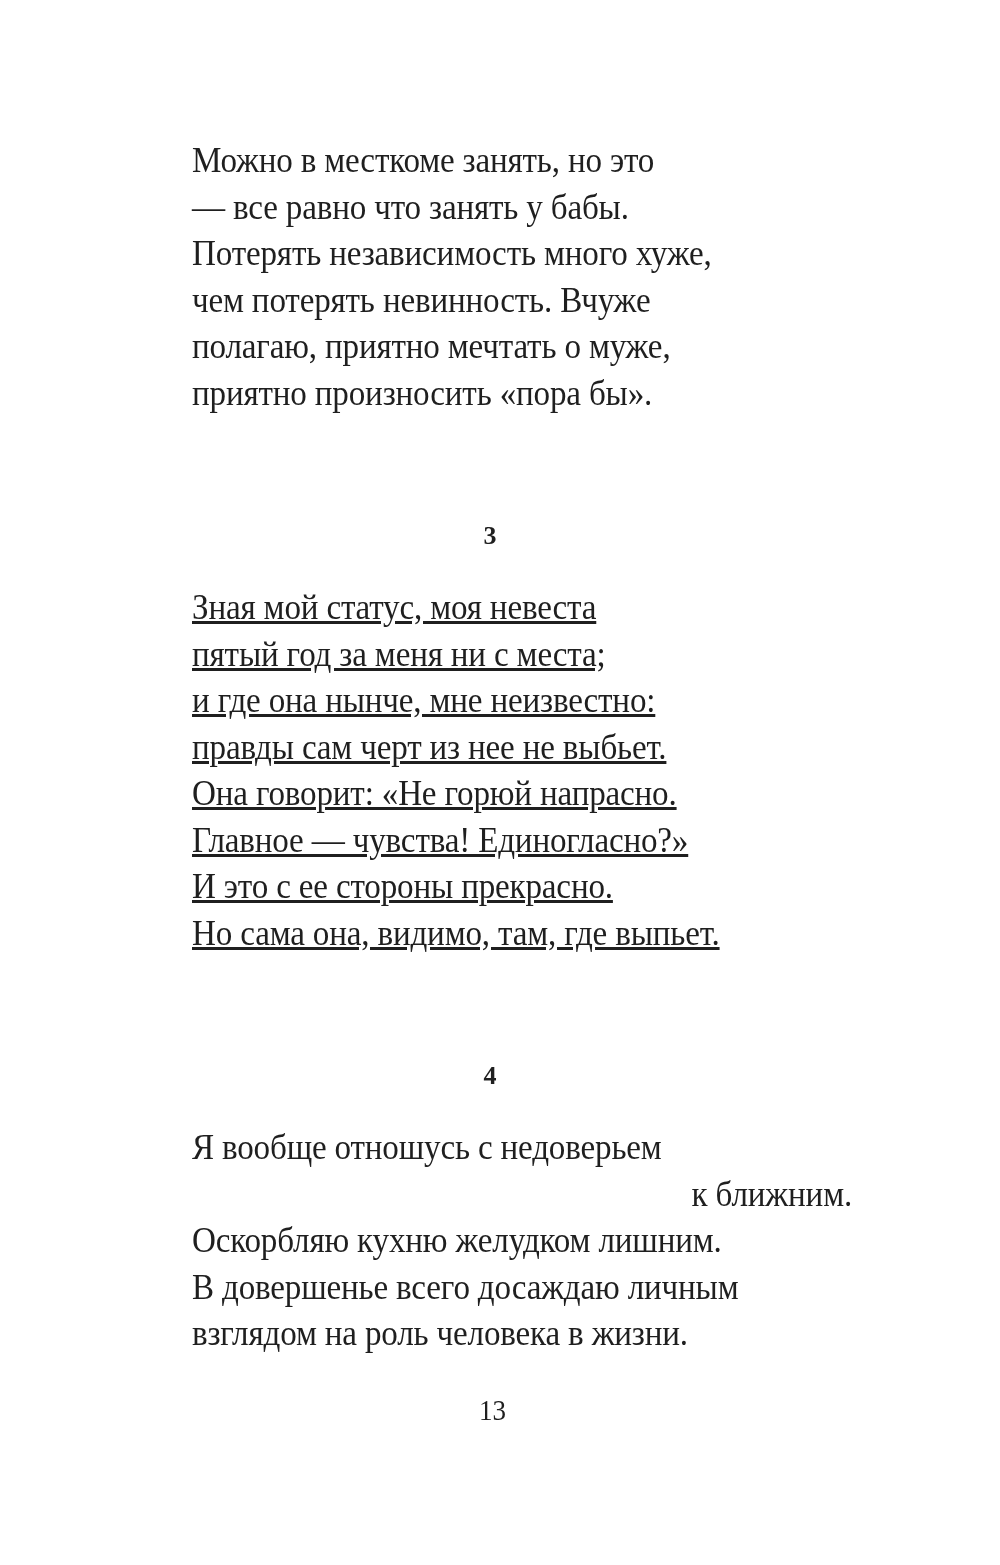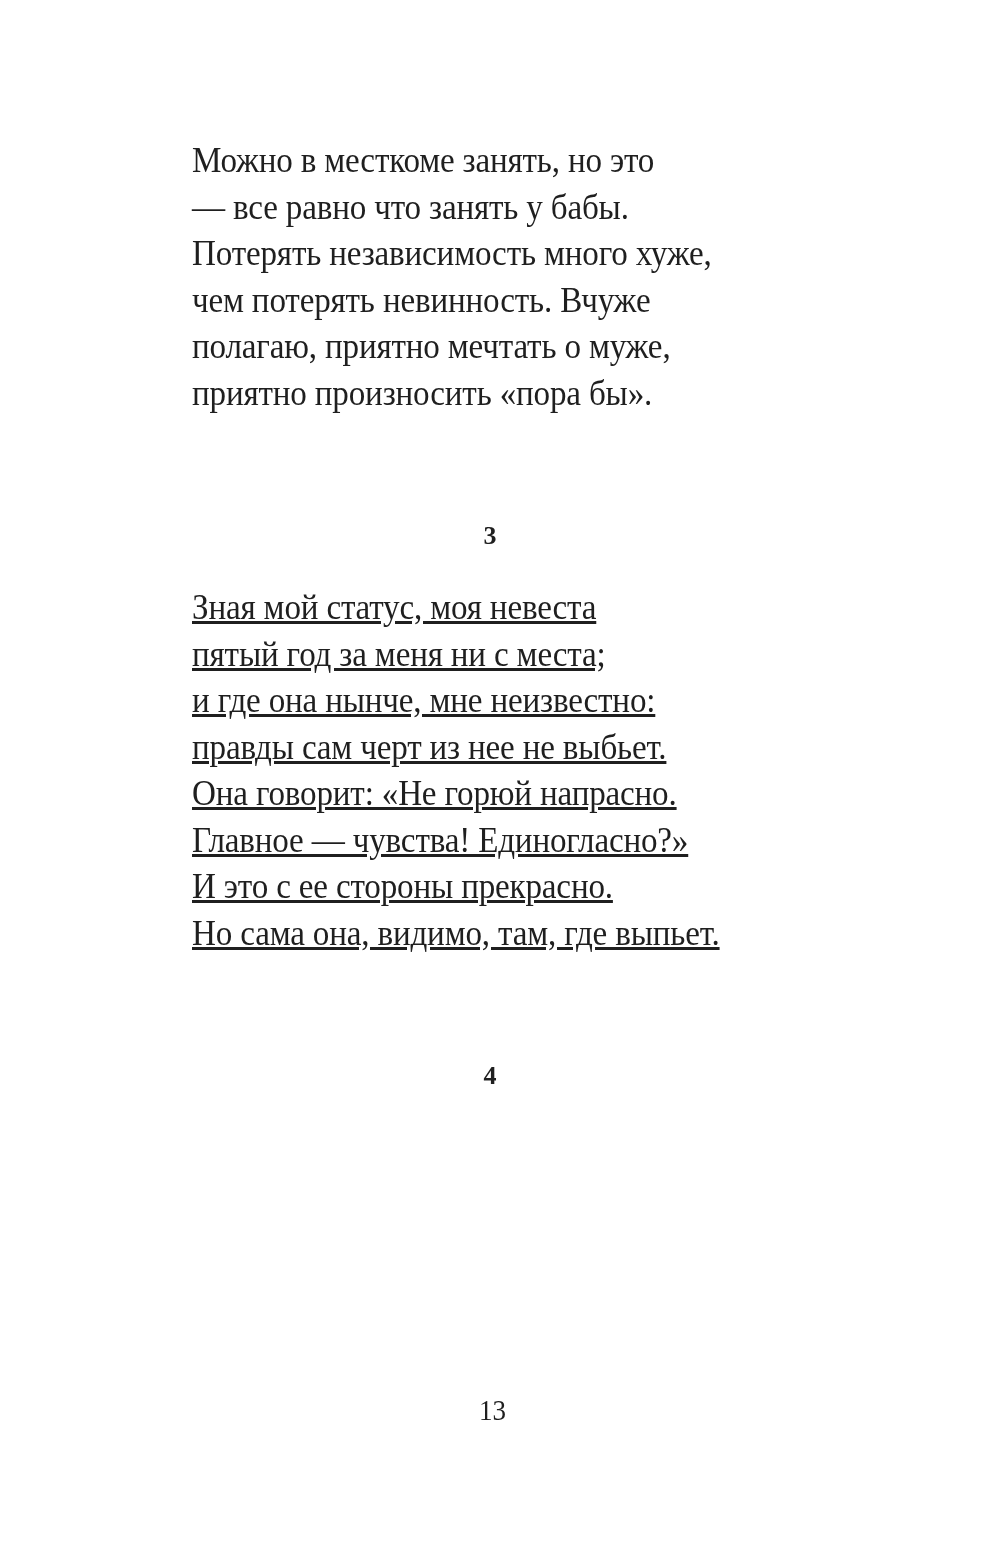--- a/index.html
+++ b/index.html
@@ -82,16 +82,23 @@
     <span class="line">и где она нынче, мне неизвестно:</span>
     <span class="line">правды сам черт из нее не выбьет.</span>
     <span class="line">Она говорит: «Не горюй напрасно.</span>
     <span class="line">Главное — чувства! Единогласно?»</span>
     <span class="line">И это с ее стороны прекрасно.</span>
     <span class="line">Но сама она, видимо, там, где выпьет.</span>
   </div>
 
   <div class="section-number" style="top:1045px;">4</div>
 
+  <div class="stanza" style="top:1108px;">
+    <span class="line">Я вообще отношусь с недоверьем</span>
+    <span class="line indent-right" style="margin-left:-60px;">к ближним.</span>
+    <span class="line">Оскорбляю кухню желудком лишним.</span>
+    <span class="line">В довершенье всего досаждаю личным</span>
+    <span class="line">взглядом на роль человека в жизни.</span>
+  </div>
 
   <div class="page-number" style="top:1377px;">13</div>
 
 </div>
 
 </body></html>

